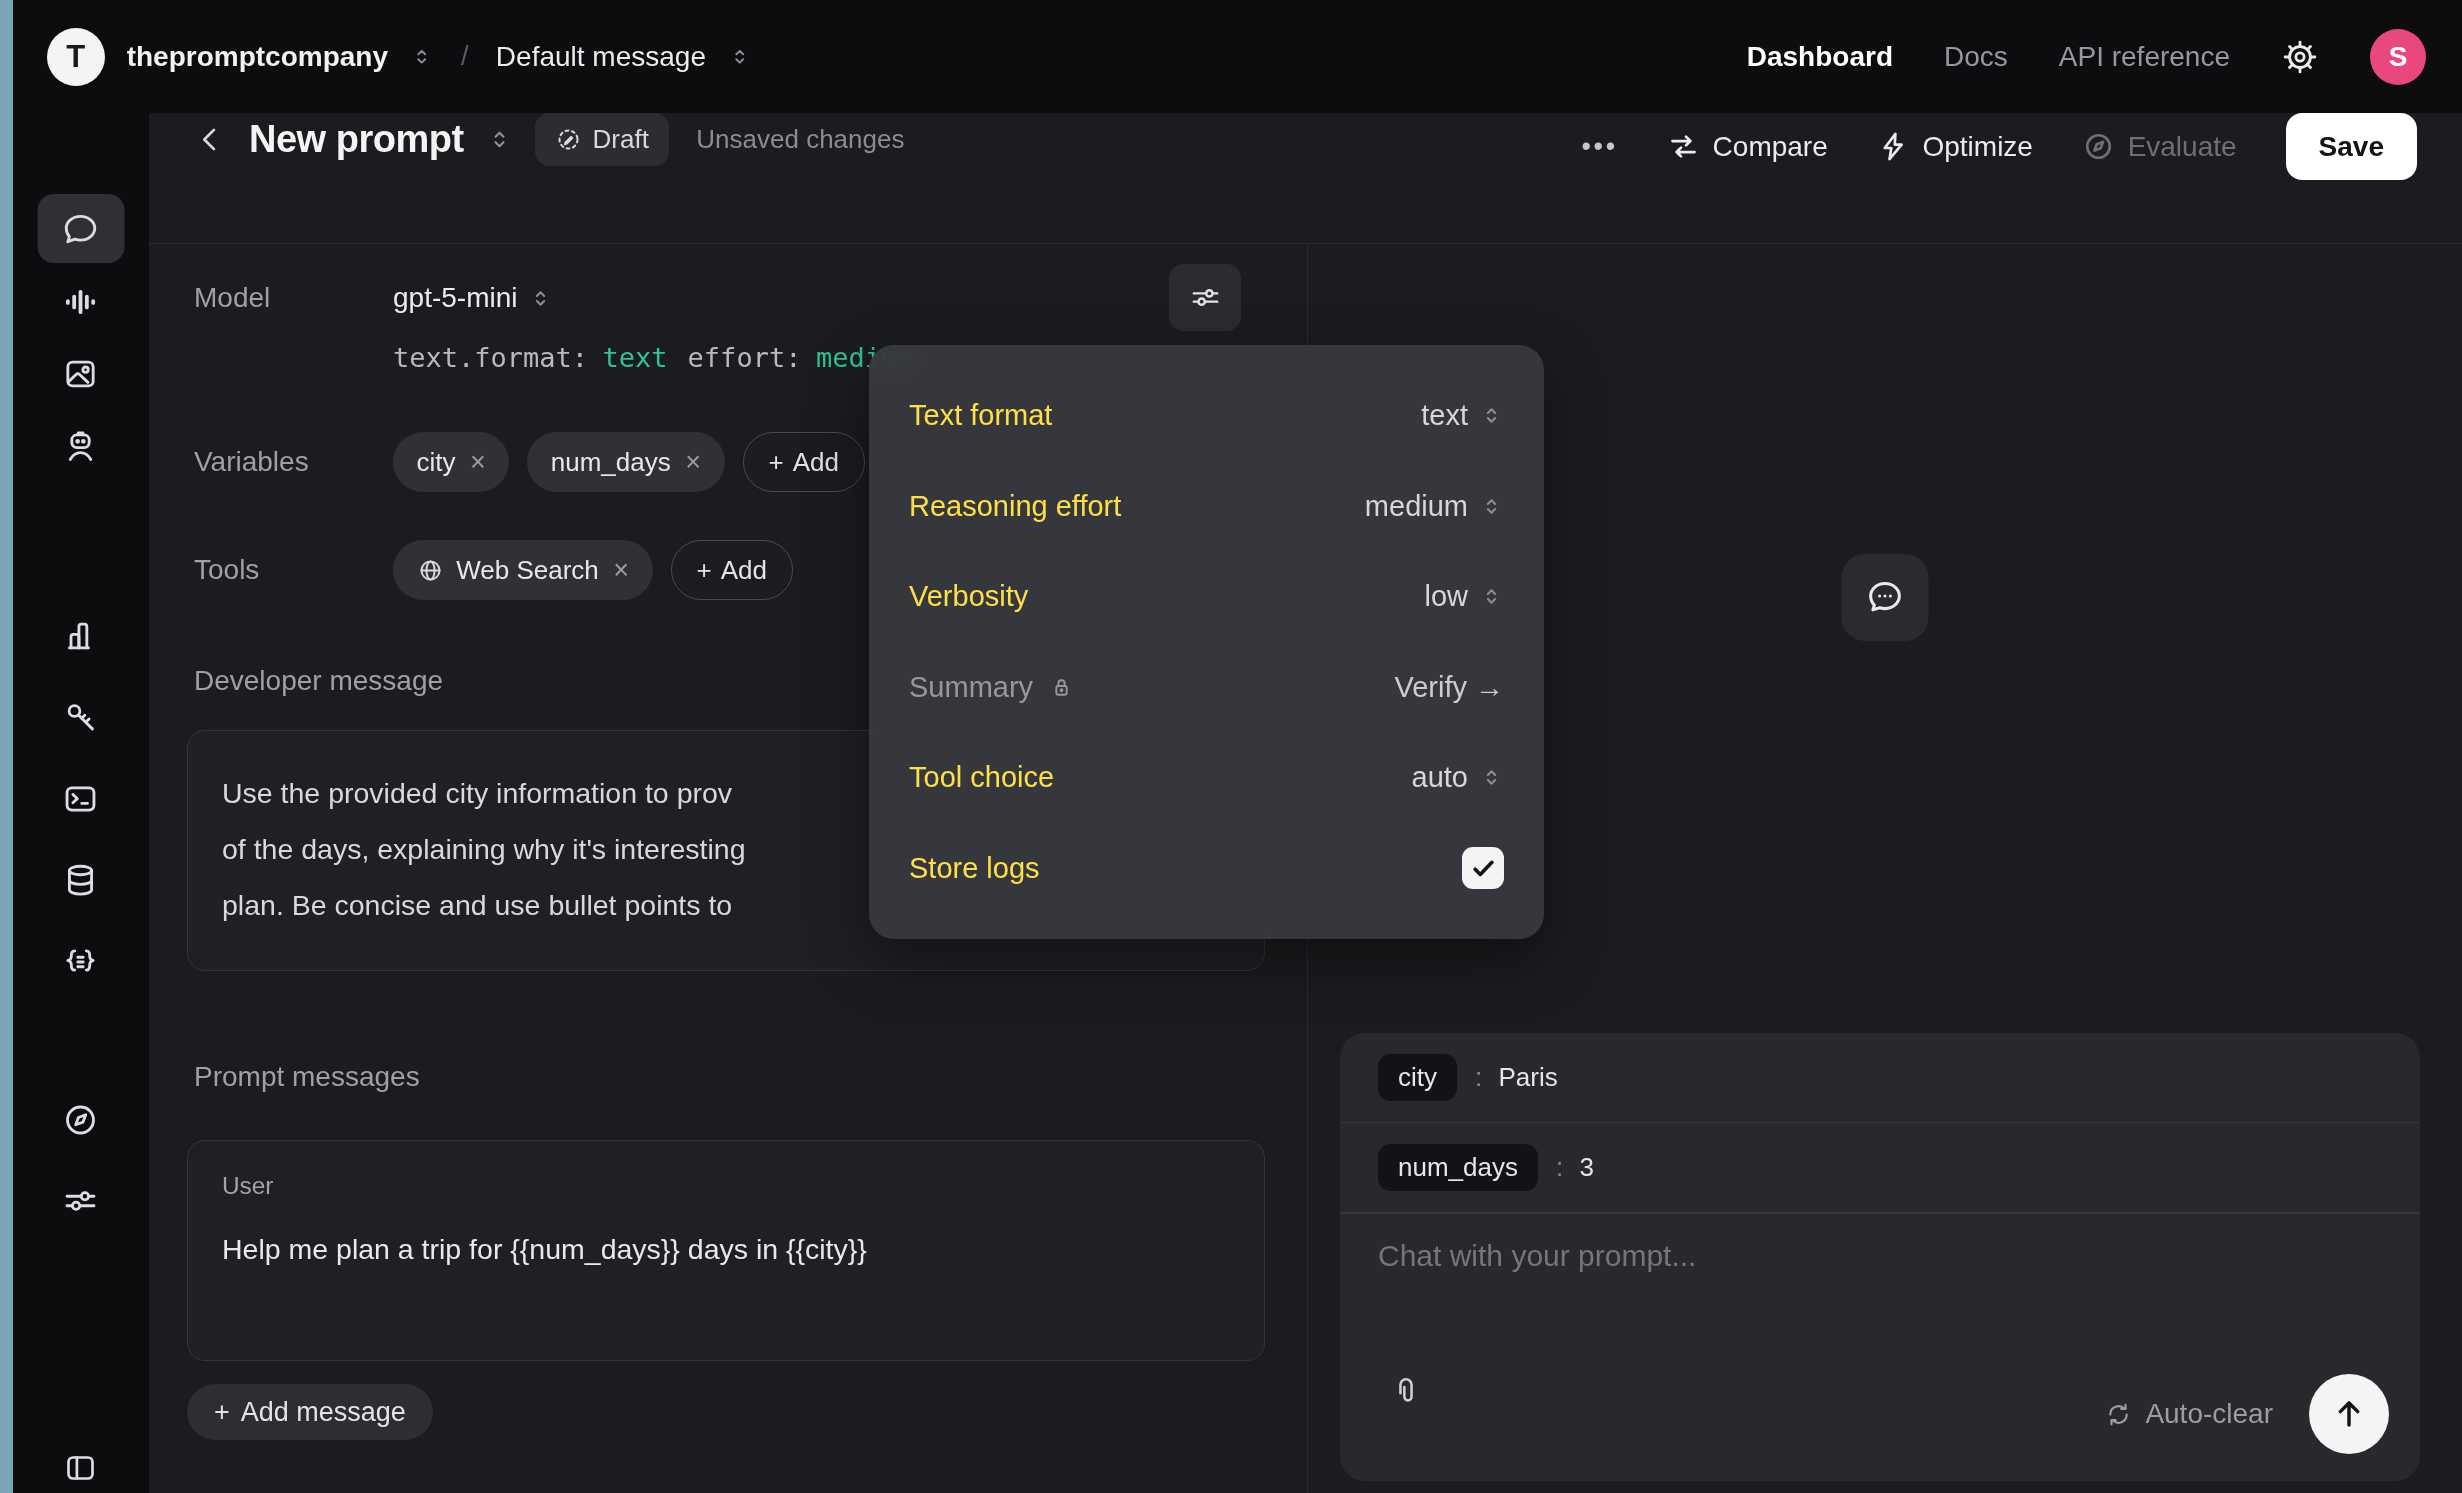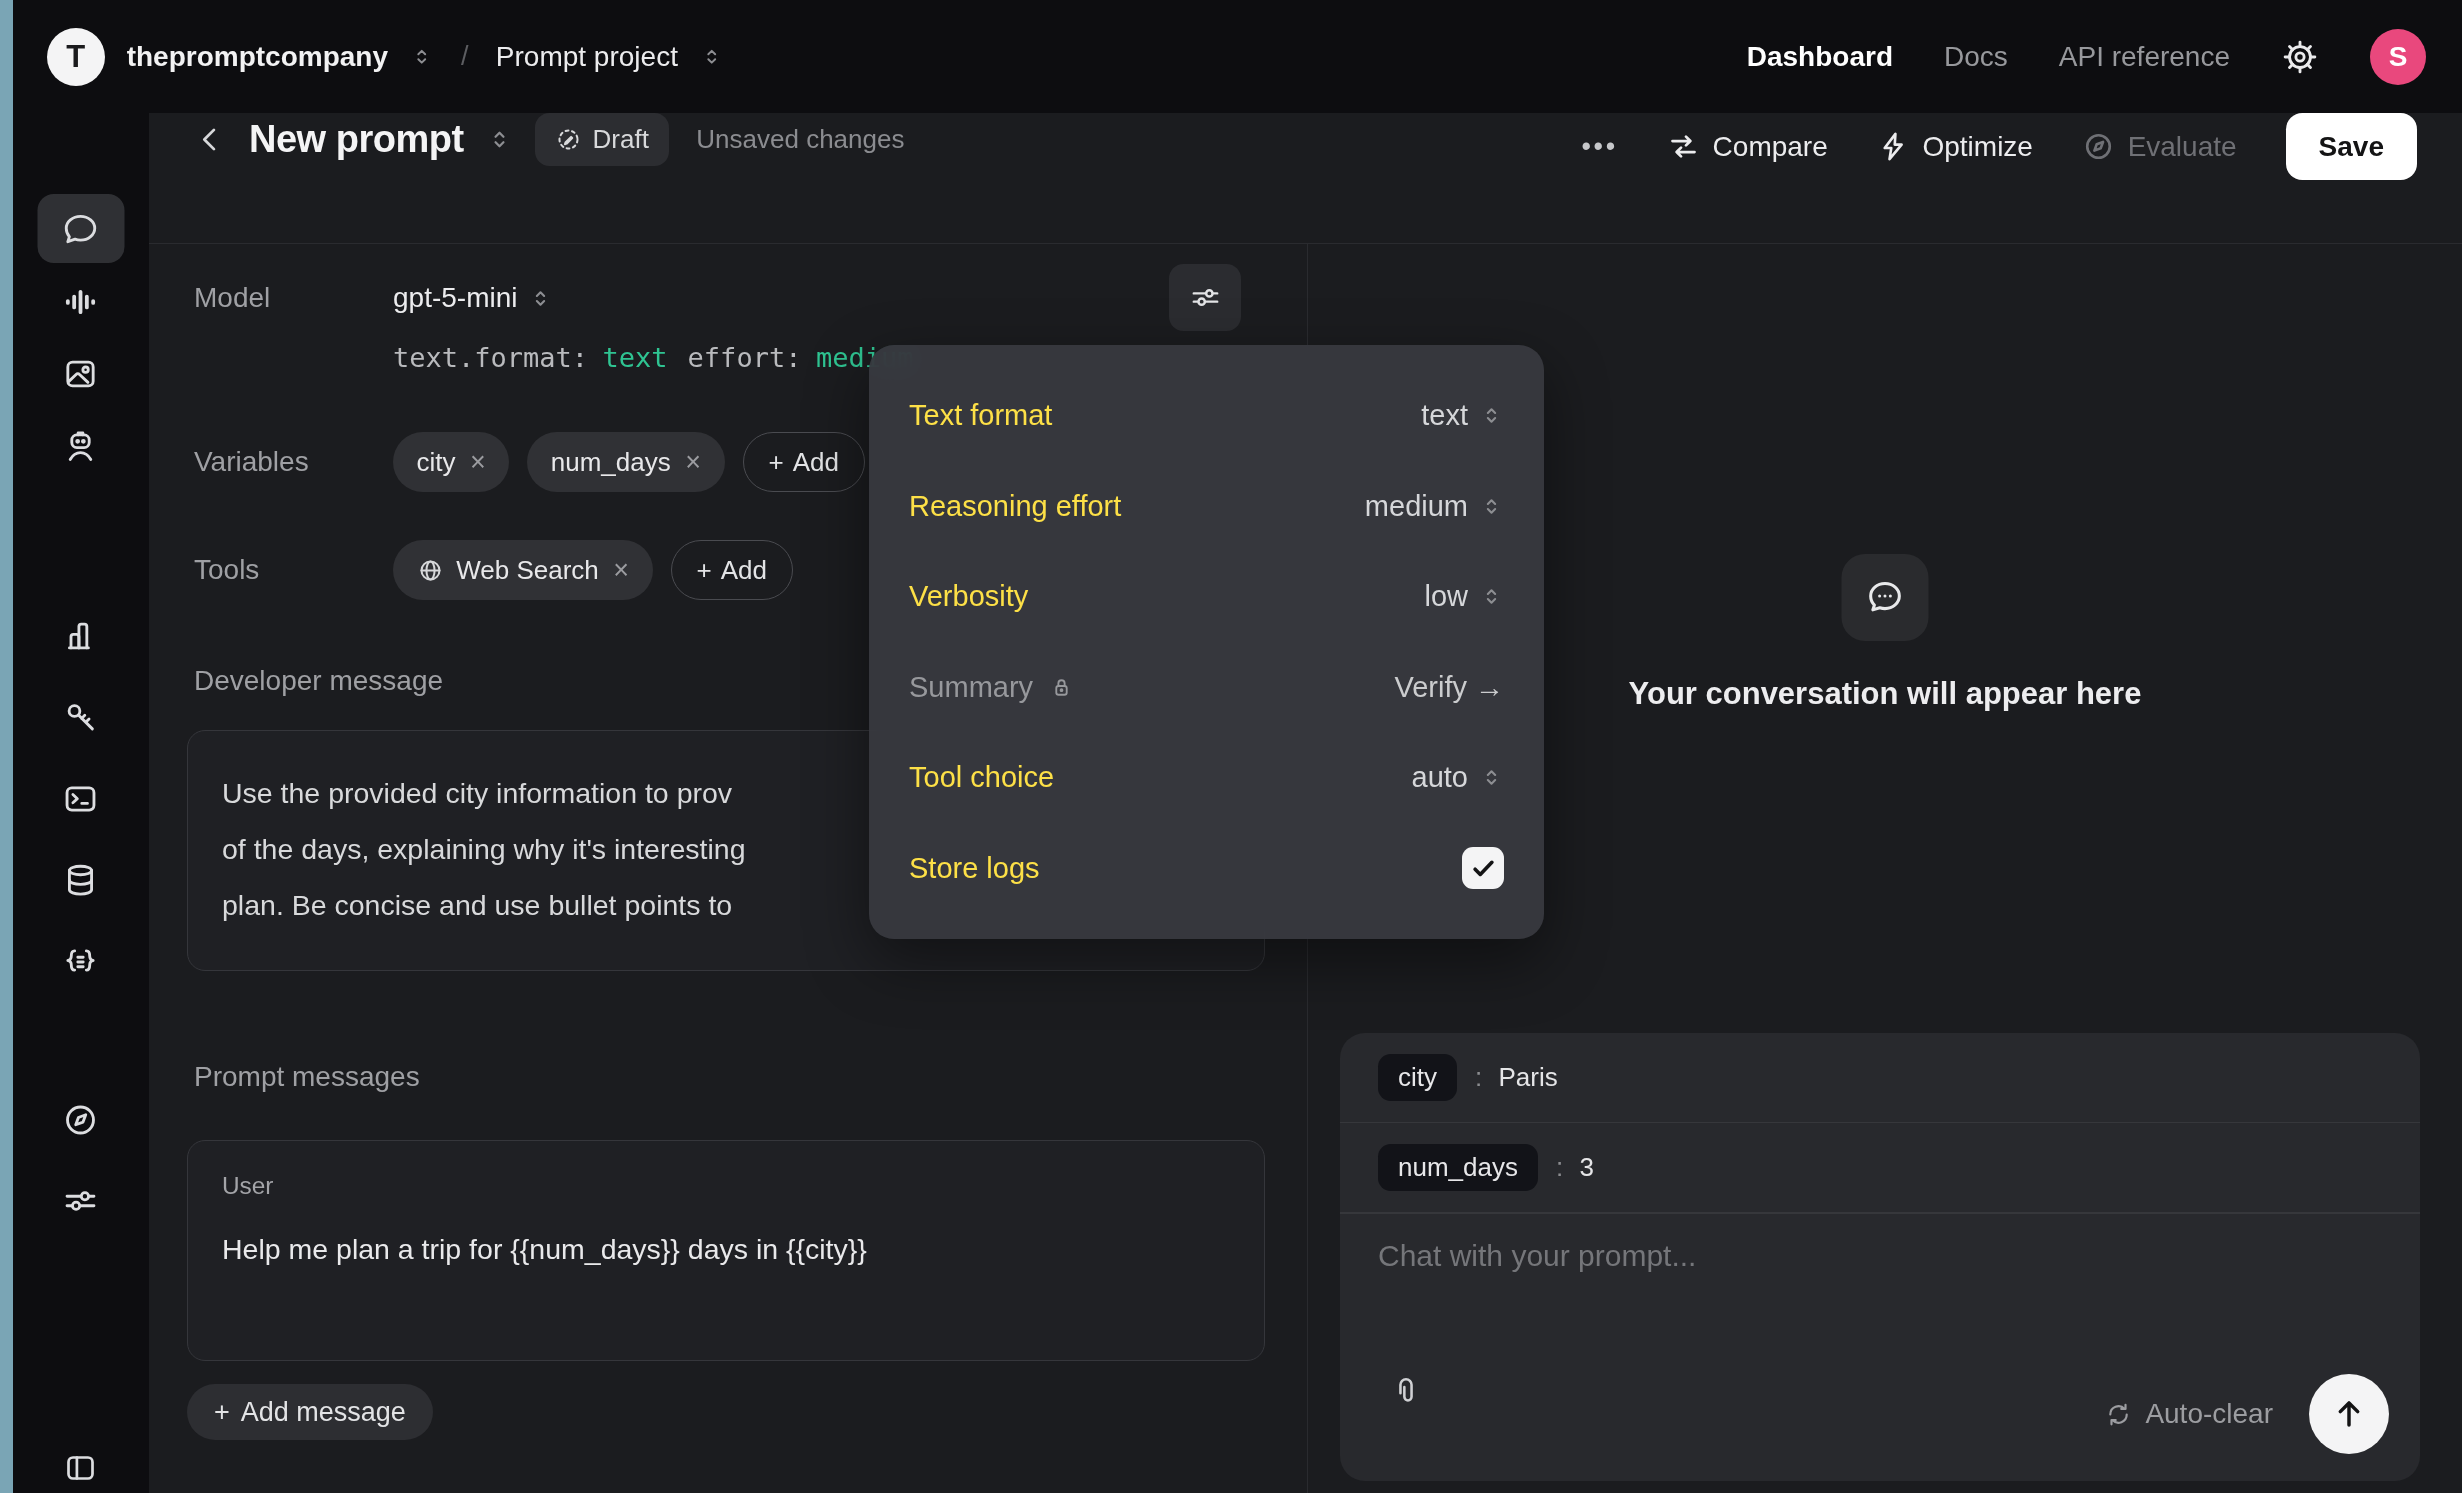--- a/index.html
+++ b/index.html
@@ -133,21 +133,21 @@
       <div class="logo-circle">
           <span>T</span>
         </div>
       <div class="account-name">thepromptcompany</div>
       <span class="icon updown">
         <svg width="23.5" height="23.5" viewBox="0 0 24 24" fill="none" stroke="currentColor" stroke-width="2" stroke-linecap="round" stroke-linejoin="round">
             <path d="M8.5 9.5L12 6l3.5 3.5M8.5 14.5L12 18l3.5-3.5"></path>
           </svg>
       </span>
       <span class="path-sep">/</span>
-      <div class="project-name">Prompt project</div>
+      <div class="project-name">Default message</div>
       <span class="icon updown">
         <svg width="23.5" height="23.5" viewBox="0 0 24 24" fill="none" stroke="currentColor" stroke-width="2" stroke-linecap="round" stroke-linejoin="round">
             <path d="M8.5 9.5L12 6l3.5 3.5M8.5 14.5L12 18l3.5-3.5"></path>
           </svg>
       </span>
     </div>
     <div class="tb-right">
       <div class="nav-link active">Dashboard</div>
       <div class="nav-link">Docs</div>
       <div class="nav-link">API reference</div>
@@ -490,21 +490,20 @@
       <div class="empty-icon">
         <span class="icon">
           <svg width="43" height="43" viewBox="0 0 24 24" fill="none" stroke="currentColor" stroke-width="1.7" stroke-linecap="round" stroke-linejoin="round">
             <path d="M20 11.2c0 3.9-3.6 7-8 7-1 0-2-.2-2.9-.5L5.2 18.9l.9-2.7C4.8 15 4 13.2 4 11.2c0-3.9 3.6-7 8-7s8 3.1 8 7z"></path>
             <circle cx="9" cy="11.2" r="0.85" fill="currentColor" stroke="none"></circle>
             <circle cx="12" cy="11.2" r="0.85" fill="currentColor" stroke="none"></circle>
             <circle cx="15" cy="11.2" r="0.85" fill="currentColor" stroke="none"></circle>
           </svg>
         </span>
       </div>
-      <div class="empty-text">Your conversation will appear here</div>
 
       <div class="chat-card">
         <div class="var-row">
           <span class="var-chip">city</span>
           <span class="var-colon">:</span>
           <span class="var-value">Paris</span>
         </div>
         <div class="hr"></div>
         <div class="var-row">
           <span class="var-chip">num_days</span>

